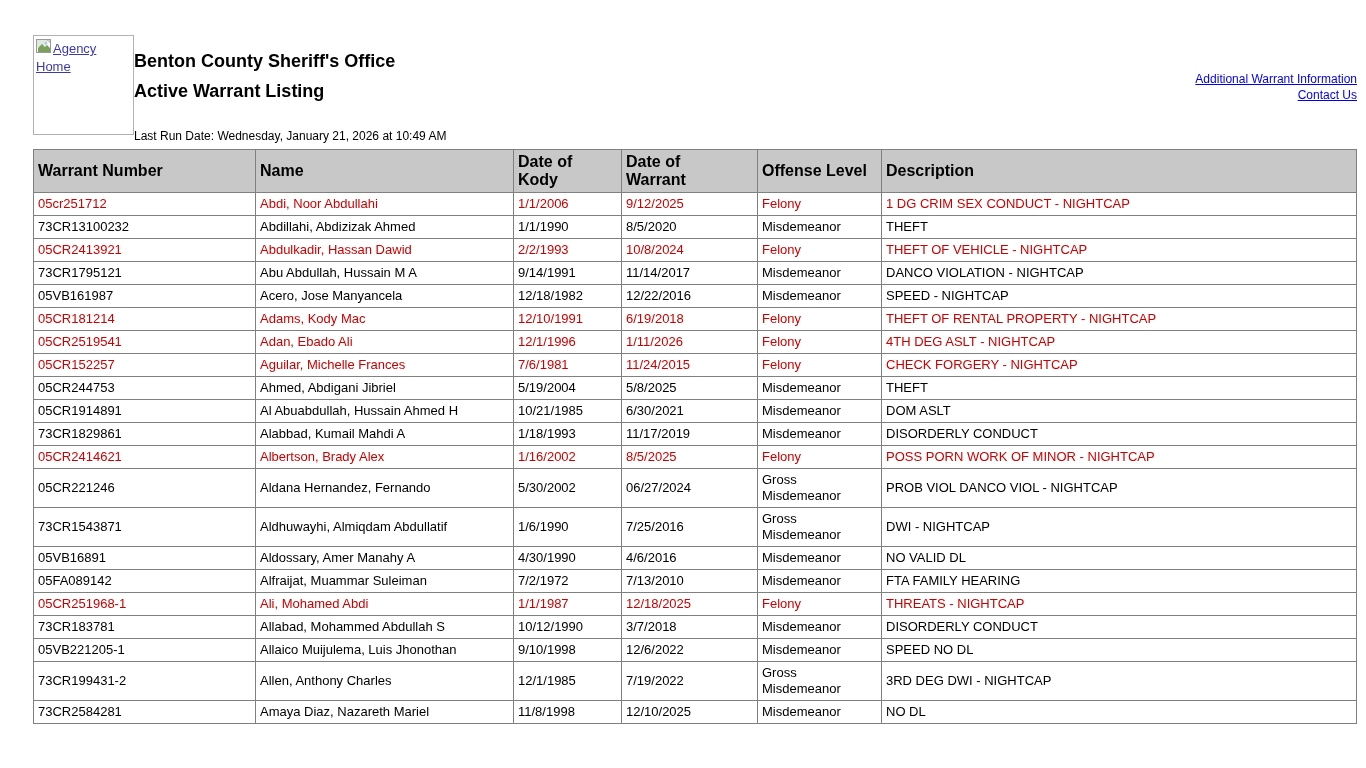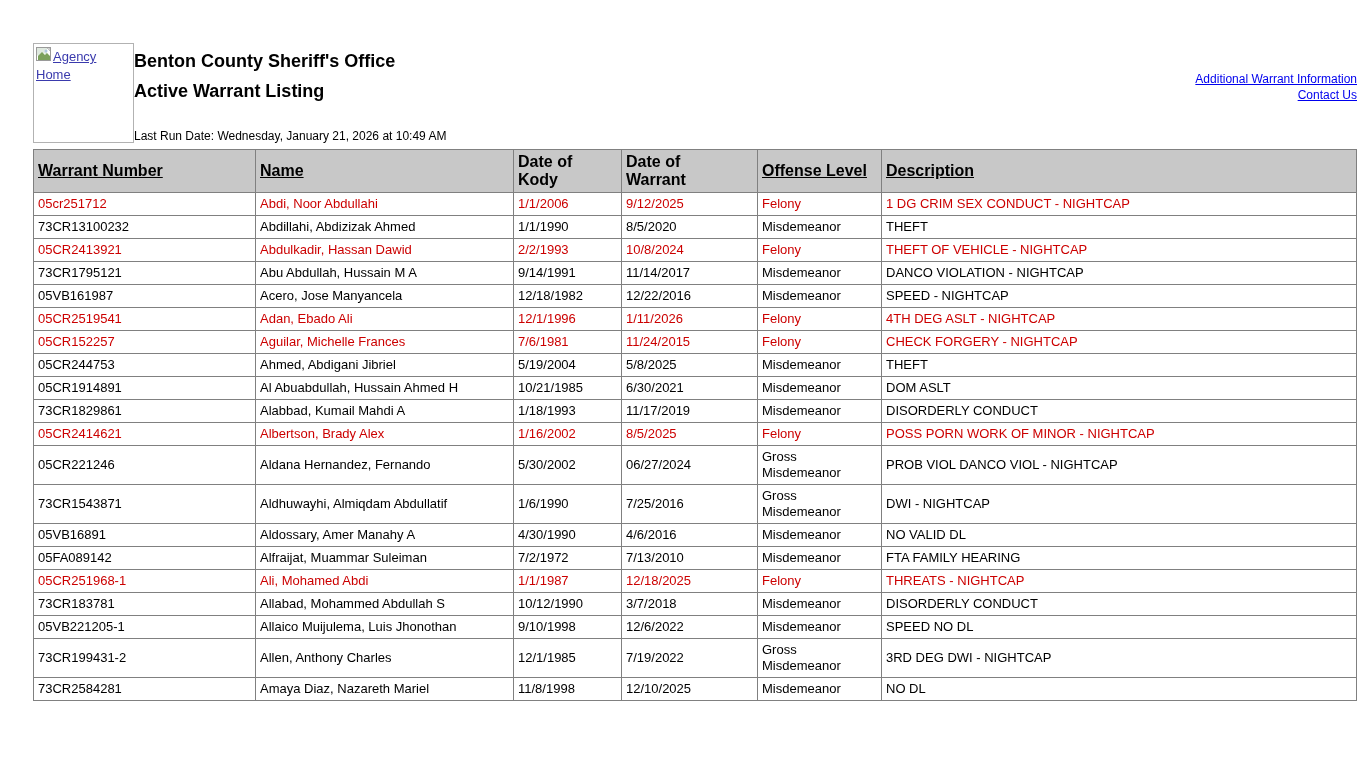--- a/index.html
+++ b/index.html
@@ -5,21 +5,21 @@
   html,body{margin:0;padding:0;}
   body{
     width:1366px;height:768px;overflow:hidden;background:#fff;color:#000;
     font-family:"Liberation Sans",sans-serif;
   }
   .page{padding:0 9px 0 33px;}
   
   .header-bar{display:flex;padding-top:35px;}
   .logo-box{
     width:101px;height:100px;box-sizing:border-box;flex:none;
-    border:1px solid #b2b2b2;background:#fff;padding:3px 2px 4px 2px;margin-top:8px;
+    border:1px solid #b2b2b2;background:#fff;padding:3px 2px 4px 2px;
   }
   .agency-link{
     color:var(--link-visited,#3a3aad);text-decoration:underline;
     font-size:13px;line-height:16px;cursor:pointer;word-spacing:1px;
   }
   .broken-img{
     display:inline-block;vertical-align:top;margin-right:2px;margin-top:0;
   }
   .header-center{flex:1;text-align:left;}
   .page-title{
@@ -42,21 +42,21 @@
   }
   table.warrants th, table.warrants td{
     border:1px solid #808080;text-align:left;vertical-align:middle;
     overflow:hidden;
   }
   table.warrants th{
     background:var(--header-bg,#c8c8c8);
     font-size:16px;font-weight:bold;line-height:18px;padding:3px 4px;
     height:36px;
   }
-  th.nowrap{white-space:nowrap;text-decoration:underline;}
+  th.nowrap{white-space:nowrap;}
   th .hdr-cap{display:inline-block;max-width:72px;}
   table.warrants td{
     font-size:13px;line-height:16px;padding:3px 4px;
   }
   tr.felony td{
     color:var(--felony,#cc0000);font-weight:normal;
   }
 </style>
 </head>
 <body>
@@ -143,20 +143,28 @@
   </tr>
         <tr>
     <td>05VB161987</td>
     <td>Acero, Jose Manyancela</td>
     <td>12/18/1982</td>
     <td>12/22/2016</td>
     <td>Misdemeanor</td>
     <td>SPEED - NIGHTCAP</td>
   </tr>
         <tr class="felony">
+    <td>05CR181214</td>
+    <td>Adams, Kody Mac</td>
+    <td>12/10/1991</td>
+    <td>6/19/2018</td>
+    <td>Felony</td>
+    <td>THEFT OF RENTAL PROPERTY - NIGHTCAP</td>
+  </tr>
+        <tr class="felony">
     <td>05CR2519541</td>
     <td>Adan, Ebado Ali</td>
     <td>12/1/1996</td>
     <td>1/11/2026</td>
     <td>Felony</td>
     <td>4TH DEG ASLT - NIGHTCAP</td>
   </tr>
         <tr class="felony">
     <td>05CR152257</td>
     <td>Aguilar, Michelle Frances</td>

